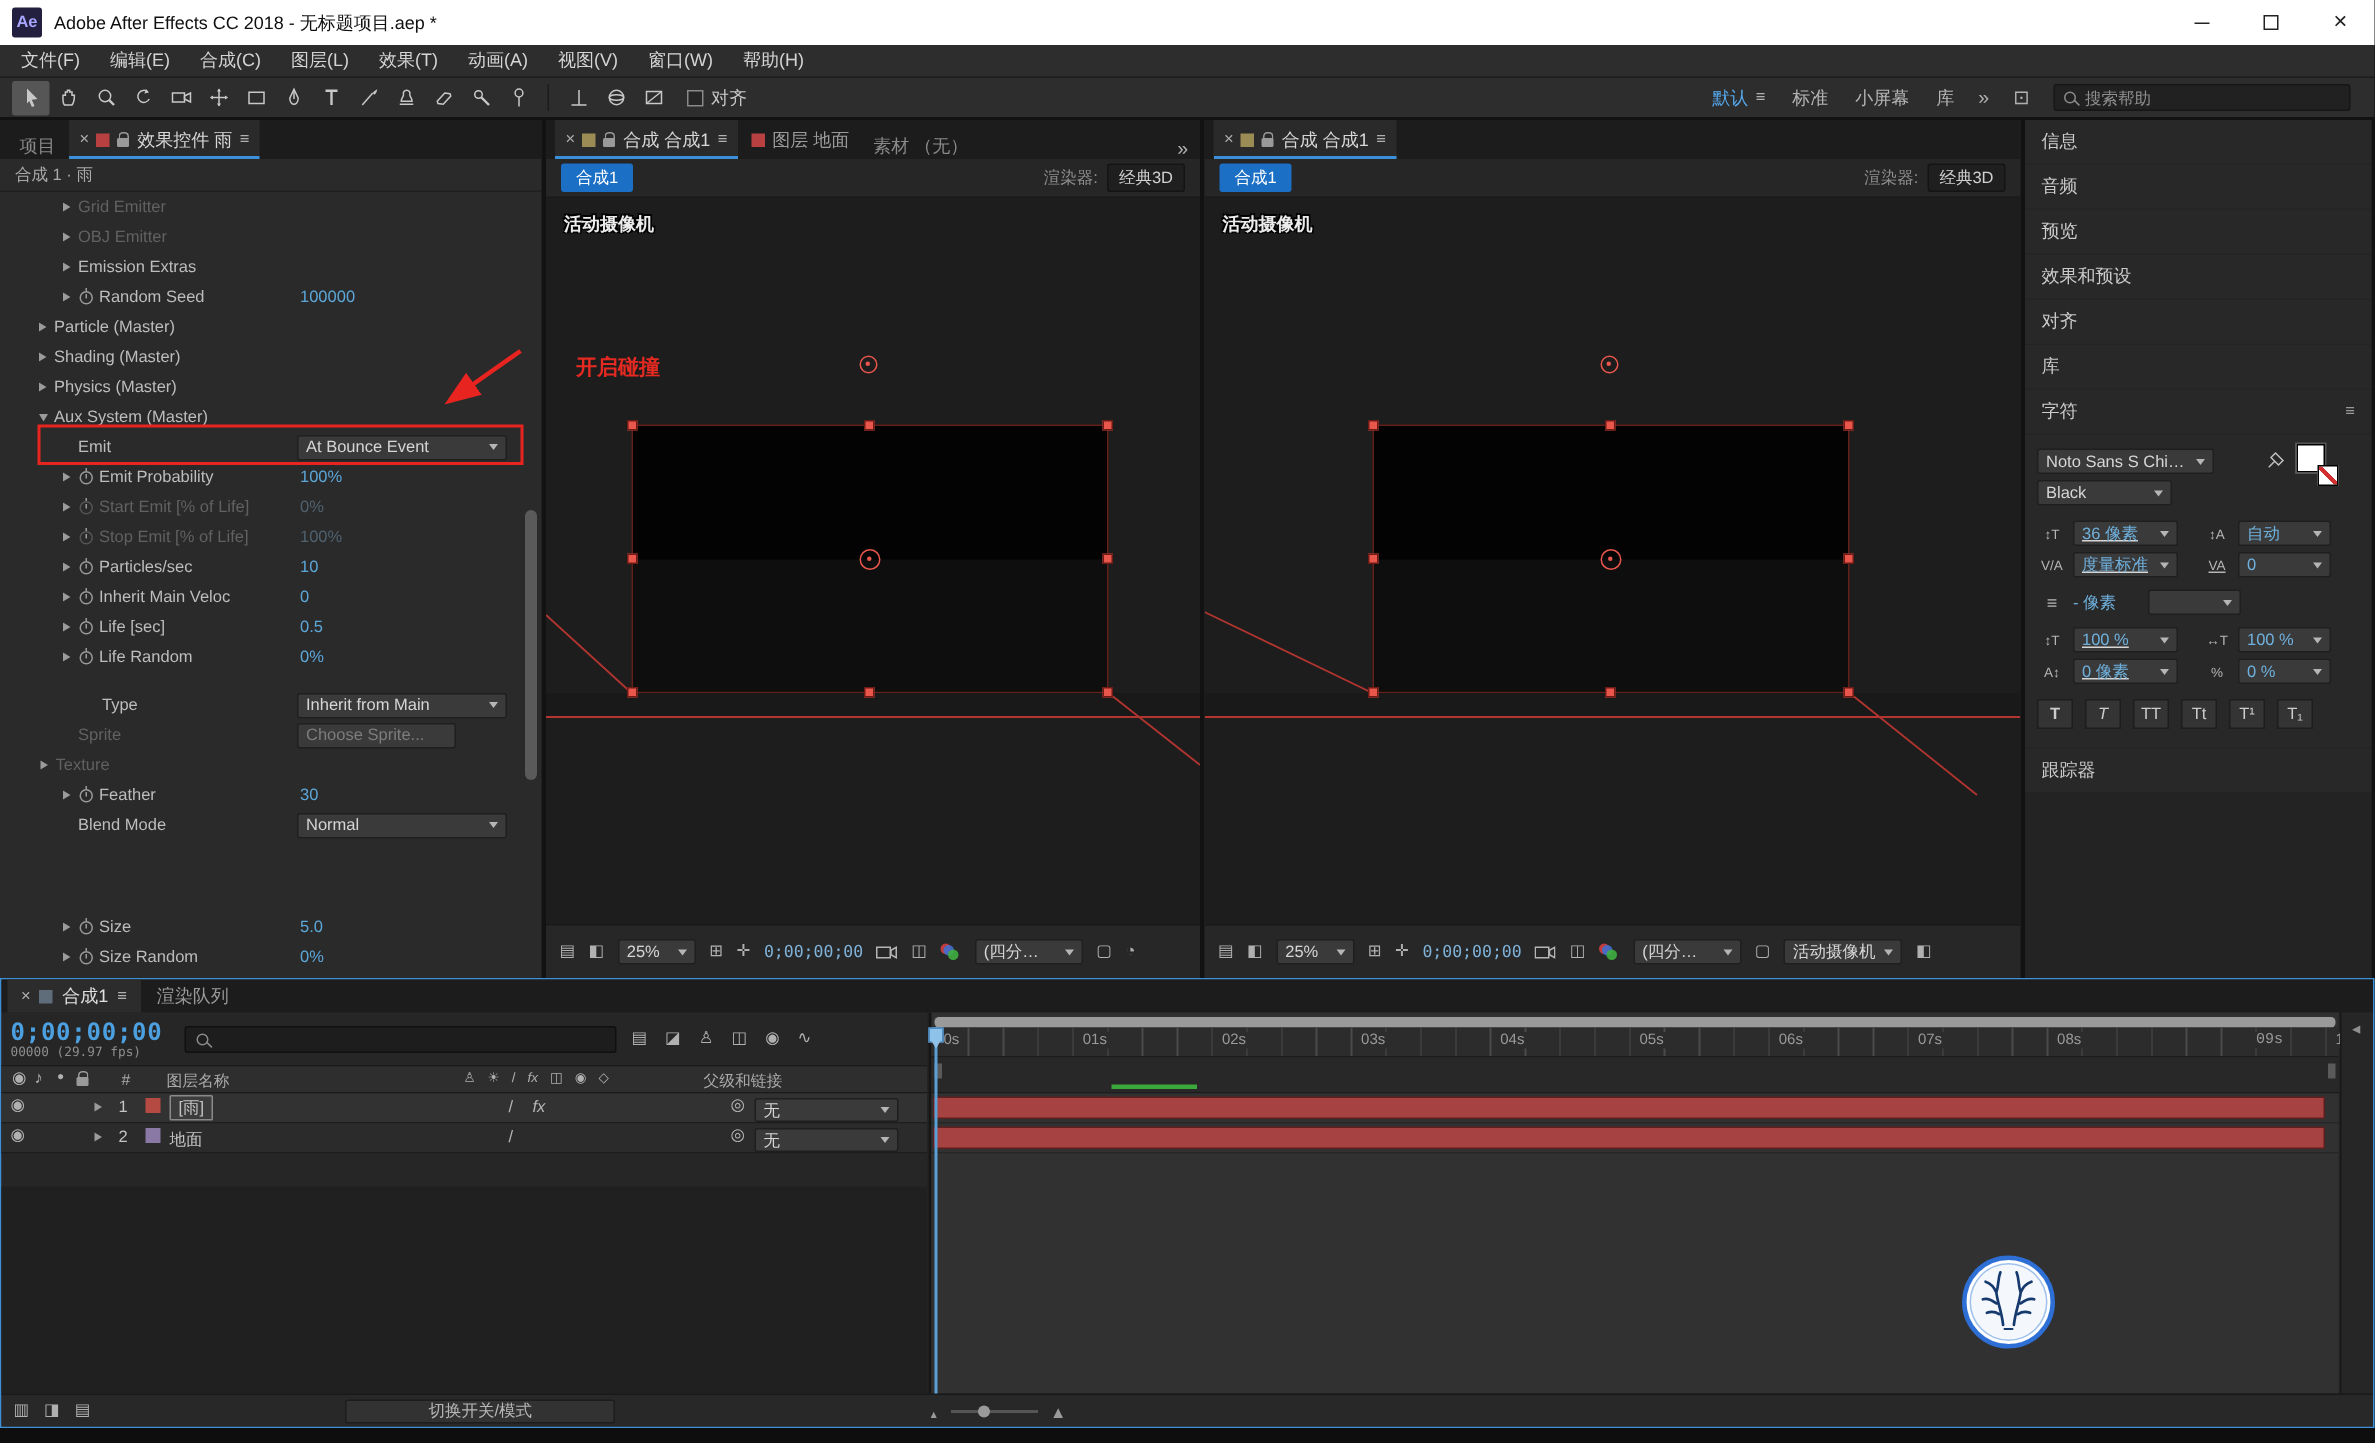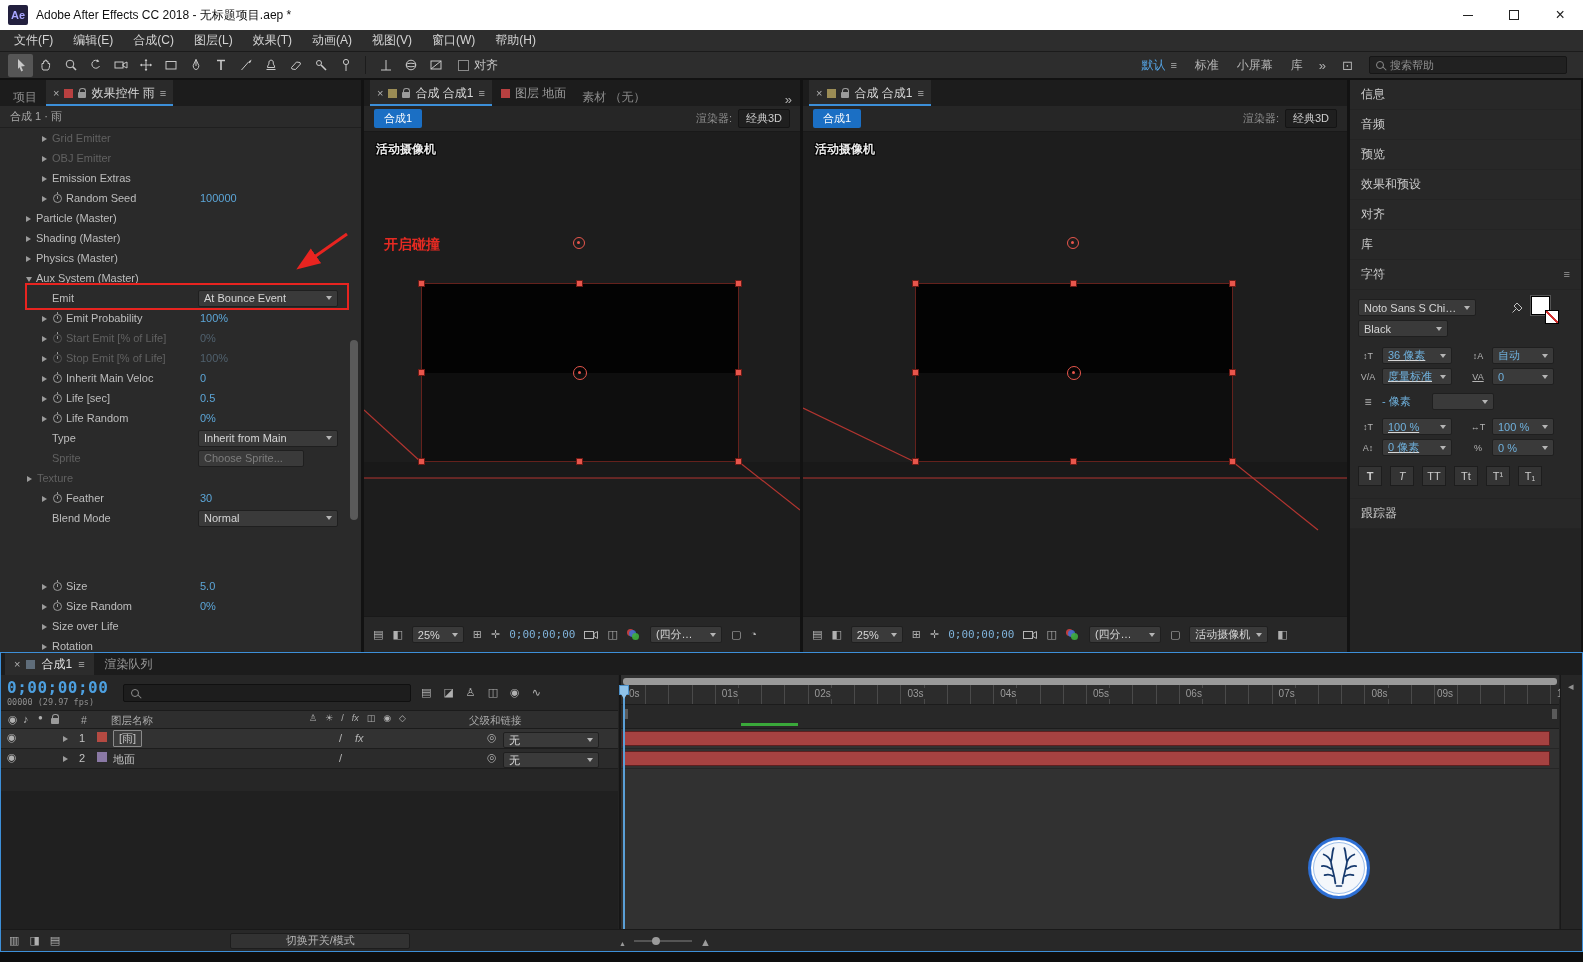--- a/index.html
+++ b/index.html
@@ -449,36 +449,42 @@
           </div>
           <div class="fx-row dim" style="padding-left: 42px;">
             <span class="tw right"></span>
             <span class="sw"></span>
             <span class="fx-label">Stop Emit [% of Life]</span>
             <span class="fx-val">100%</span>
           </div>
           <div class="fx-row" style="padding-left: 42px;">
             <span class="tw right"></span>
             <span class="sw"></span>
+            <span class="fx-label">Particles/sec</span>
+            <span class="fx-val">10</span>
+          </div>
+          <div class="fx-row" style="padding-left: 42px;">
+            <span class="tw right"></span>
+            <span class="sw"></span>
             <span class="fx-label">Inherit Main Veloc</span>
             <span class="fx-val">0</span>
           </div>
           <div class="fx-row" style="padding-left: 42px;">
             <span class="tw right"></span>
             <span class="sw"></span>
             <span class="fx-label">Life [sec]</span>
             <span class="fx-val">0.5</span>
           </div>
           <div class="fx-row" style="padding-left: 42px;">
             <span class="tw right"></span>
             <span class="sw"></span>
             <span class="fx-label">Life Random</span>
             <span class="fx-val">0%</span>
           </div>
-          <div class="fx-row" style="padding-left: 42px;">
+          <div class="fx-row" style="padding-left: 58px; margin-top: 12px;">
             <span class="tw"></span>
             <span class="fx-label">Type</span>
             <span class="dd fx-dd">
               <span class="dd-txt">Inherit from Main</span>
               <i class="car"></i>
             </span>
           </div>
           <div class="fx-row dim" style="padding-left: 42px;">
             <span class="tw"></span>
             <span class="fx-label">Sprite</span>
@@ -907,21 +913,21 @@
       <div class="tl-ruler" id="tl-ruler">
           <span class="ruler-label" style="left: 6px;">0s</span>
           <span class="ruler-label" style="left: 98.8px;">01s</span>
           <span class="ruler-label" style="left: 191.6px;">02s</span>
           <span class="ruler-label" style="left: 284.4px;">03s</span>
           <span class="ruler-label" style="left: 377.2px;">04s</span>
           <span class="ruler-label" style="left: 470px;">05s</span>
           <span class="ruler-label" style="left: 562.8px;">06s</span>
           <span class="ruler-label" style="left: 655.6px;">07s</span>
           <span class="ruler-label" style="left: 748.4px;">08s</span>
-          <span class="ruler-label" style="left: 814px;">09s</span>
+          <span class="ruler-label" style="left: 881px; font-family: Liberation Mono, monospace;">09s</span>
           <span class="ruler-label" style="left: 934px;">10s</span>
         </div>
       <div class="tl-workarea">
         <div class="cache-green"></div>
       </div>
       <div id="tl-bar-rows">
           <div class="bar-row">
             <div class="layer-bar"></div>
           </div>
           <div class="bar-row">

